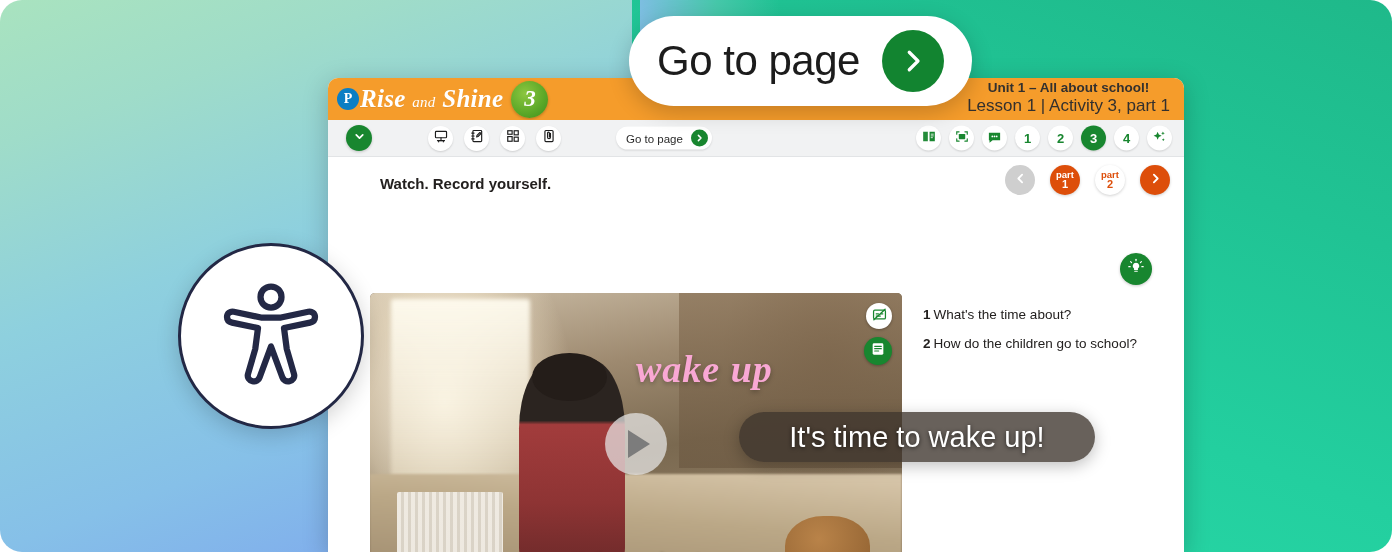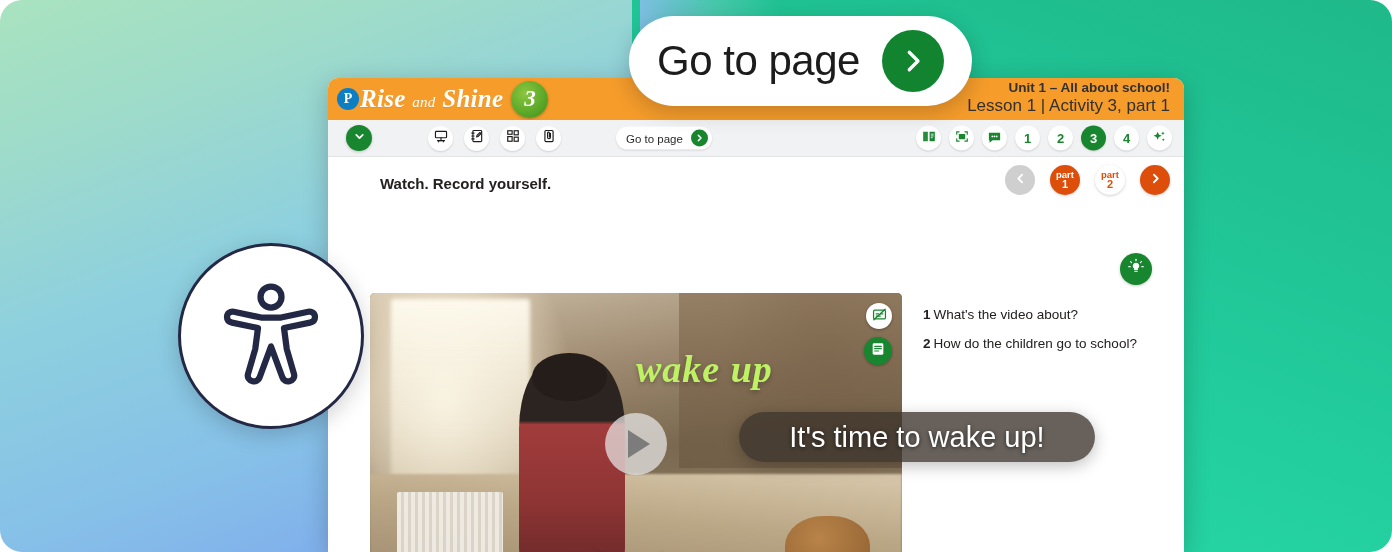--- a/index.html
+++ b/index.html
@@ -50,21 +50,21 @@
   }
   .brand .small{font-size:15px;font-style:italic;font-weight:400;}
   .level-badge{
     margin-left:8px;width:37px;height:37px;border-radius:50%;
     background:radial-gradient(circle at 38% 34%,#8cc63f 0%,#5ba828 58%,#3f8c1c 100%);
     color:#ffffff;display:flex;align-items:center;justify-content:center;
     font-size:23px;font-weight:700;font-style:italic;font-family:"Liberation Serif",serif;
     box-shadow:0 1px 3px rgba(0,0,0,.25);
   }
   .unit-info{
-    position:absolute;right:14px;top:2px;text-align:right;color:#33302e;line-height:1.22;
+    position:absolute;right:14px;top:2px;text-align:center;color:#33302e;line-height:1.22;
   }
   .unit-title{font-size:13.5px;font-weight:700;white-space:nowrap;}
   .unit-sub{font-size:17px;font-weight:400;white-space:nowrap;}
 
   
   .toolbar{
     position:relative;height:36px;background:#f1f2f3;display:flex;align-items:center;
     border-bottom:1px solid #e2e4e6;
   }
   .circle-btn{
@@ -138,21 +138,21 @@
     border-radius:2px;opacity:.93;}
   .v-child{position:absolute;left:28%;top:22%;width:20%;height:68%;
     background:linear-gradient(180deg,#2b2420 0%,#2b2420 30%,#a23c3c 32%,#8e3434 70%,#6e2a2a 100%);
     border-radius:34% 34% 8% 8%;filter:blur(.4px);}
   .v-head{position:absolute;left:30.5%;top:20%;width:14%;height:16%;
     background:#241d19;border-radius:50%;}
   .v-teddy{position:absolute;right:6%;bottom:4%;width:16%;height:22%;
     background:radial-gradient(circle at 40% 35%,#b97f42,#8c5a28);border-radius:45%;opacity:.9;}
   .wake-up{
     position:absolute;left:50%;top:18%;font-size:38px;font-weight:700;font-style:italic;
-    color:#bef264;font-family:"Liberation Serif",serif;letter-spacing:1px;
+    color:#f9a8d4;font-family:"Liberation Serif",serif;letter-spacing:1px;
     text-shadow:0 2px 5px rgba(0,0,0,.28);white-space:nowrap;
   }
   .play-btn{
     position:absolute;left:50%;top:50%;transform:translate(-50%,-50%);
     width:62px;height:62px;border-radius:50%;background:rgba(232,232,232,.72);
     display:flex;align-items:center;justify-content:center;
   }
   .play-tri{
     width:0;height:0;margin-left:5px;
     border-left:22px solid #7c7c7c;border-top:14px solid transparent;border-bottom:14px solid transparent;
@@ -431,21 +431,21 @@
               <line x1="19.2" y1="4.8" x2="17.9" y2="6.1"></line>
               <line x1="2.4" y1="11.5" x2="4.2" y2="11.5"></line>
               <line x1="21.6" y1="11.5" x2="19.8" y2="11.5"></line>
             </g>
           </svg>
         </span>
       </div>
 
       <div class="questions">
         <div class="q-row">
-          <b>1</b><span>What's the video about?</span>
+          <b>1</b><span>What's the time about?</span>
         </div>
         <div class="q-row">
           <b>2</b><span>How do the children go to school?</span>
         </div>
       </div>
 
     </div>
   </div>
 
   <div class="callout-goto">

